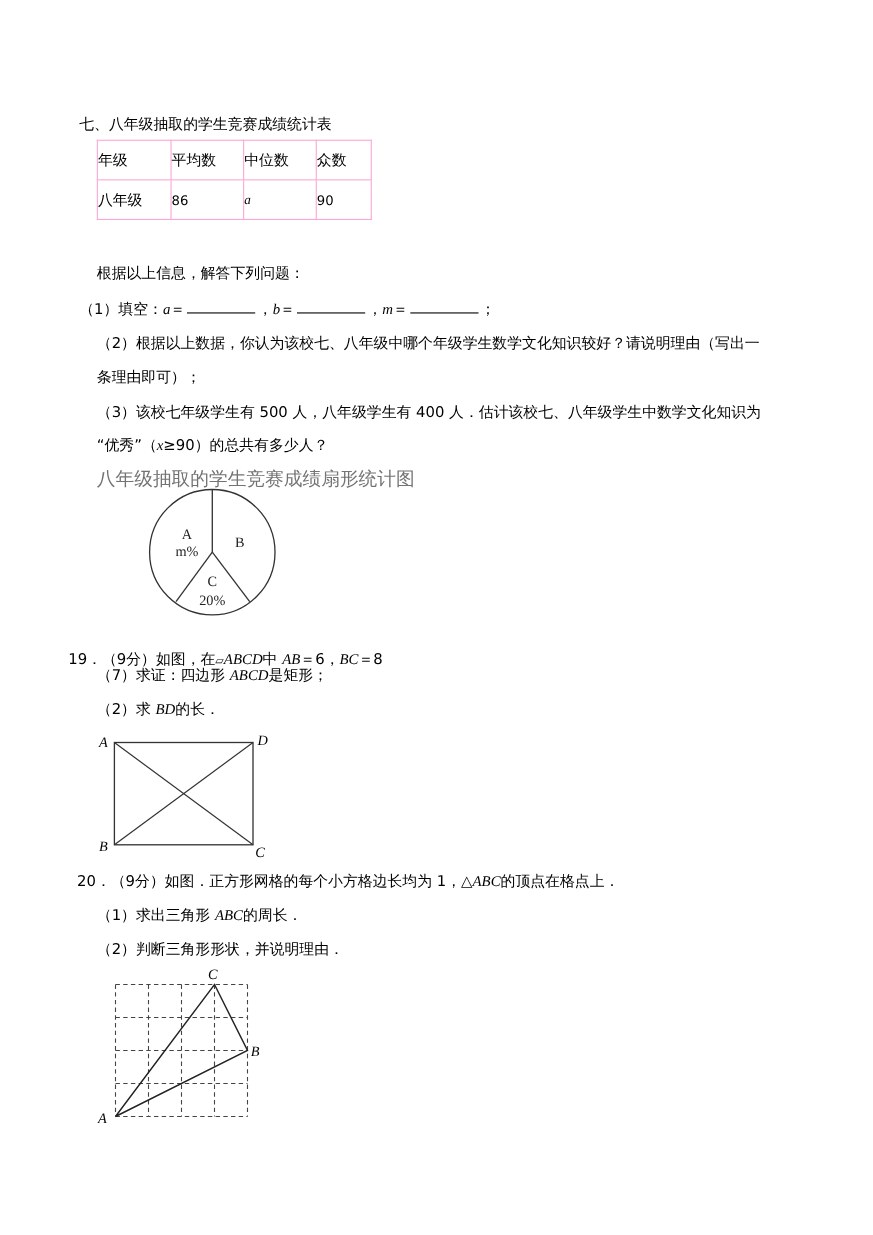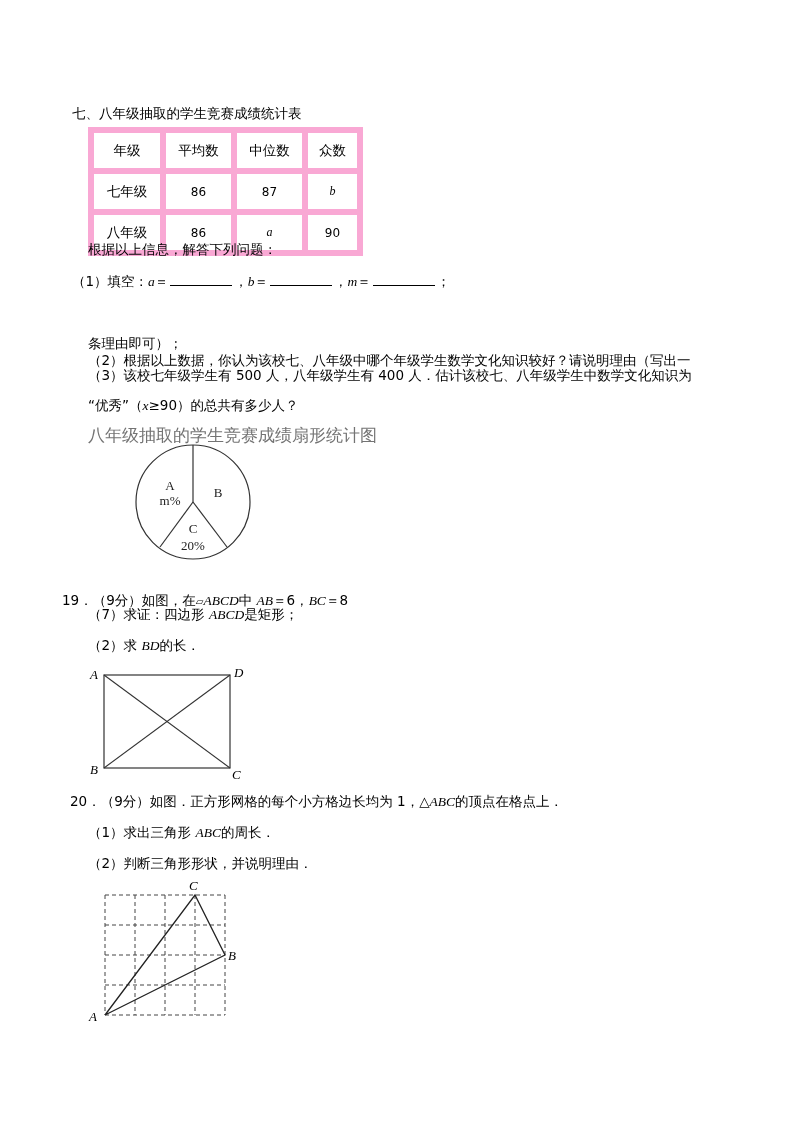--- a/index.html
+++ b/index.html
@@ -3,60 +3,54 @@
 <meta charset="utf-8">
 <style>
   html, body { margin: 0; padding: 0; background: #ffffff; }
   body { width: 794px; height: 1123px; position: relative; overflow: hidden;
          font-family: "DejaVu Sans", "Liberation Sans", sans-serif; color: #000; }
   .abs { position: absolute; white-space: nowrap; }
   .txt { font-size: 13.5px; line-height: 18px; }
   .it { font-style: italic; font-family: "Liberation Serif", "DejaVu Serif", serif; }
   .blank { display: inline-block; width: 62px; border-bottom: 1px solid #000; height: 12px; vertical-align: baseline; margin: 0 2px; }
   table.stats { position: absolute; left: 88px; top: 127px; border-collapse: collapse; }
-  table.stats td { border: 6px solid #f9a8d4; text-align: center; font-size: 13.5px; height: 35px; padding: 0; }
+  table.stats td { border: 1px solid #f9a8d4; font-size: 13.5px; height: 35px; padding: 0; }
   table.stats td.num { font-size: 12px; }
   .caption-gray { color: #737373; font-family: "DejaVu Serif", "Liberation Serif", serif; font-size: 17px; }
   svg text { font-family: "Liberation Serif", "DejaVu Serif", serif; }
 </style>
 </head>
 <body>
 
 <div class="abs txt" style="left:72px; top:104px;">七、八年级抽取的学生竞赛成绩统计表</div>
 
 <table class="stats">
   <tbody>
       <tr>
     <td style="width:66px">年级</td>
     <td style="width:65px">平均数</td>
     <td style="width:65px">中位数</td>
     <td style="width:49px">众数</td>
   </tr>
   <tr>
-    <td>七年级</td>
-    <td class="num">86</td>
-    <td class="num">87</td>
-    <td class="num it">b</td>
-  </tr>
-  <tr>
     <td>八年级</td>
     <td class="num">86</td>
     <td class="num it">a</td>
     <td class="num">90</td>
   </tr>
 </tbody>
   </table>
 
 <div class="abs txt" style="left:88px; top:240px;">根据以上信息，解答下列问题：</div>
 
 <div class="abs txt" style="left:72px; top:272px;">
   <span>（1）填空：</span><span class="it">a</span><span>＝</span><span class="blank"></span><span>，</span><span class="it">b</span><span>＝</span><span class="blank"></span><span>，</span><span class="it">m</span><span>＝</span><span class="blank"></span><span>；</span>
 </div>
 
-<div class="abs txt" style="left:88px; top:303px;margin-top:48px;">（2）根据以上数据，你认为该校七、八年级中哪个年级学生数学文化知识较好？请说明理由（写出一</div>
+<div class="abs txt" style="left:88px; top:303px;">（2）根据以上数据，你认为该校七、八年级中哪个年级学生数学文化知识较好？请说明理由（写出一</div>
 <div class="abs txt" style="left:88px; top:334px;text-align:right;">条理由即可）；</div>
 <div class="abs txt" style="left:88px; top:366px;">（3）该校七年级学生有 500 人，八年级学生有 400 人．估计该校七、八年级学生中数学文化知识为</div>
 <div class="abs txt" style="left:88px; top:396px;">
   <span>“优秀”（</span><span class="it">x</span><span>≥90）的总共有多少人？</span>
 </div>
 
 <div class="abs caption-gray" style="left:88px; top:424px;">八年级抽取的学生竞赛成绩扇形统计图</div>
 
 <svg class="abs" style="left:130px; top:440px;" width="130" height="125" viewBox="0 0 130 125">
   <circle cx="63" cy="62" r="57" fill="none" stroke="#333" stroke-width="1.2"></circle>

